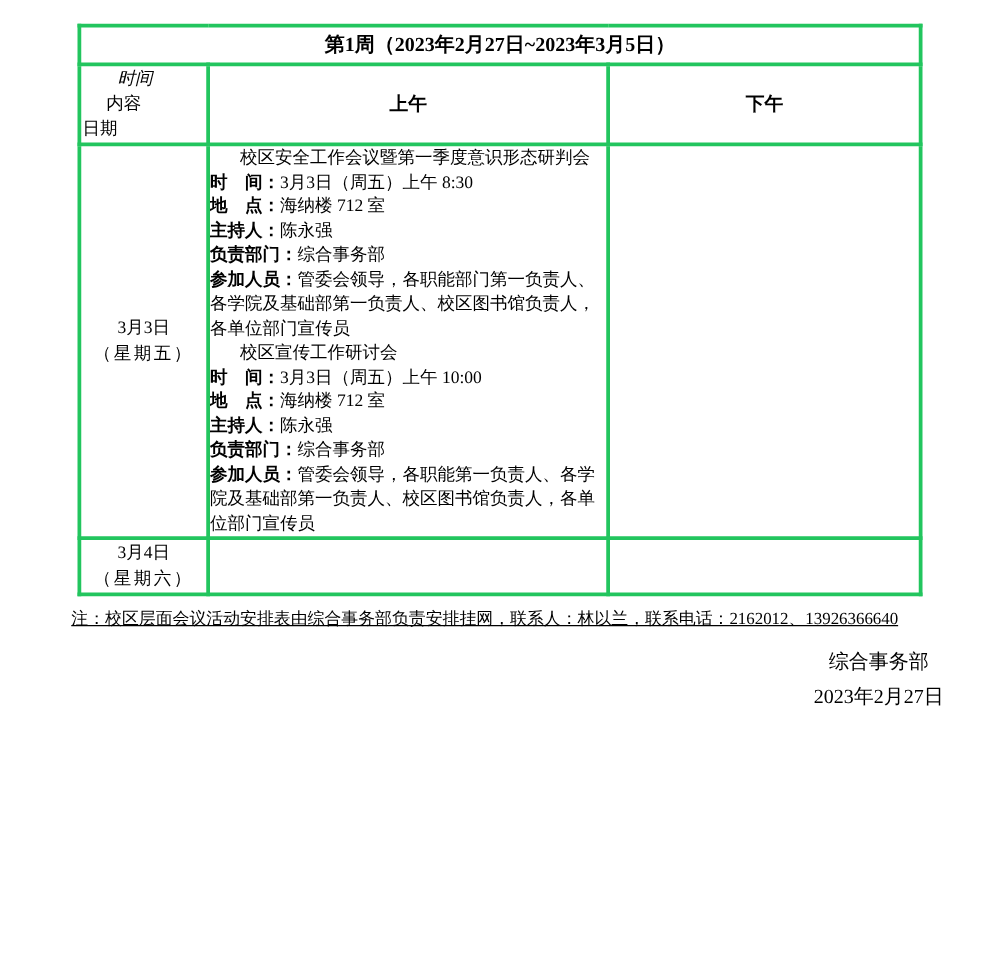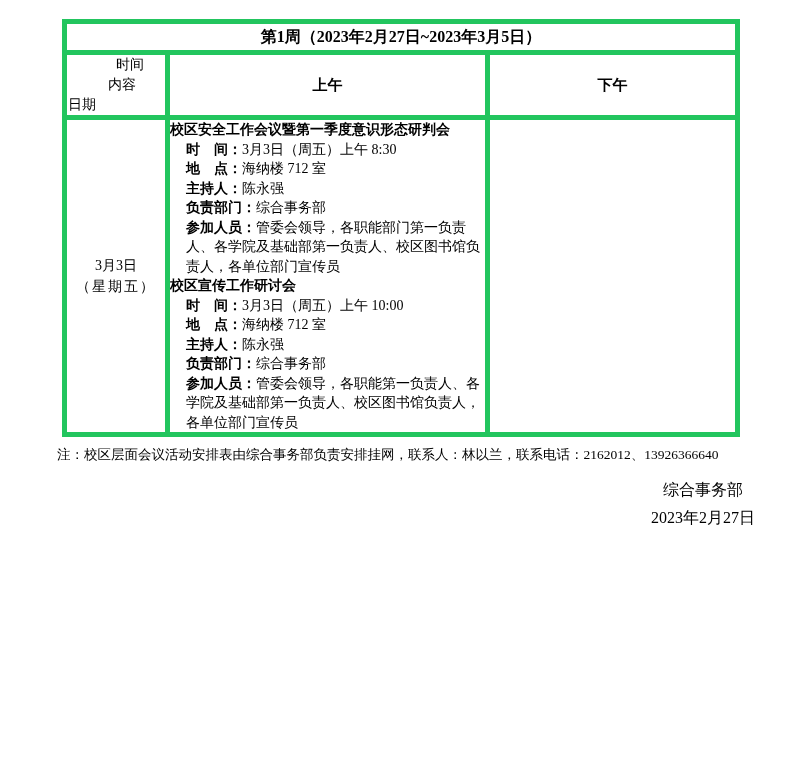--- a/index.html
+++ b/index.html
@@ -12,65 +12,66 @@
   }
   .doc { padding: 19px 0 0 62px; }
 
   table.schedule {
     border-collapse: collapse;
     table-layout: fixed;
     width: 673px;
     border: 2px solid #000;
   }
   table.schedule td {
-    border: 5px solid #22c55e;
+    border: 3px solid #22c55e;
     padding: 0;
     vertical-align: middle;
     overflow: hidden;
   }
 
   .title-cell {
     height: 31px;
     text-align: center;
     font-weight: bold;
     font-size: 16px;
   }
 
   .head-row td { height: 64px; }
   .corner-cell { font-size: 14px; line-height: 20px; padding: 2px 2px; vertical-align: middle; }
-  .corner-time { padding-left: 49px; }
-  .corner-content { padding-left: 20px; margin-left: 21px; }
+  .corner-time { padding-left: 29px; font-style: italic; }
+  .corner-content { padding-left: 20px; }
   .corner-date { padding-left: 1px; }
   .head-cell { text-align: center; font-size: 15px; font-weight: bold; }
 
   .day-row td { height: 43px; }
   .day-row-short td { height: 39px; }
   .date-cell {
     text-align: center;
     font-size: 14px;
     line-height: 21px;
   }
   .weekday { letter-spacing: 2px; }
 
   .meeting-cell {
     vertical-align: top;
     font-size: 14px;
     line-height: 19.5px;
     padding: 2px 4px 2px 5px;
     text-align: left;
   }
-  .m-title { font-weight: bold; }
+  .m-title { font-weight: normal; margin-left: 24px; }
   .m-label { font-weight: bold; }
-  .m-field { display: block; margin-left: 16px; }
+  .m-field { display: block; }
 
   .note {
     margin-left: -5px;
     margin-top: 9px;
     font-size: 13.5px;
     line-height: 18px;
+    text-decoration: underline;
   }
   .sig { text-align: right; font-size: 16px; line-height: 20px; }
   .sig-dept { margin-top: 16px; padding-right: 57px; }
   .sig-date { margin-top: 8px; padding-right: 45px; }
 </style>
 </head>
 <body>
 
 <div class="doc">
 
@@ -115,20 +116,28 @@
         <div class="m-title">校区宣传工作研讨会</div>
         <span class="m-field"><span class="m-label">时　间：</span><span>3月3日（周五）上午 10:00</span></span>
         <span class="m-field"><span class="m-label">地　点：</span><span>海纳楼 712 室</span></span>
         <span class="m-field"><span class="m-label">主持人：</span><span>陈永强</span></span>
         <span class="m-field"><span class="m-label">负责部门：</span><span>综合事务部</span></span>
         <span class="m-field"><span class="m-label">参加人员：</span><span>管委会领导，各职能第一负责人、各学院及基础部第一负责人、校区图书馆负责人，各单位部门宣传员</span></span>
       </td>
       <td></td>
     </tr>
 
+    <tr class="day-row">
+      <td class="date-cell">
+        <div>3月4日</div>
+        <div class="weekday">（星期六）</div>
+      </td>
+      <td></td>
+      <td></td>
+    </tr>
 
   </tbody>
     </table>
 
   <div class="note">注：校区层面会议活动安排表由综合事务部负责安排挂网，联系人：林以兰，联系电话：2162012、13926366640</div>
 
   <div class="sig sig-dept">综合事务部</div>
   <div class="sig sig-date">2023年2月27日</div>
 
 </div>

